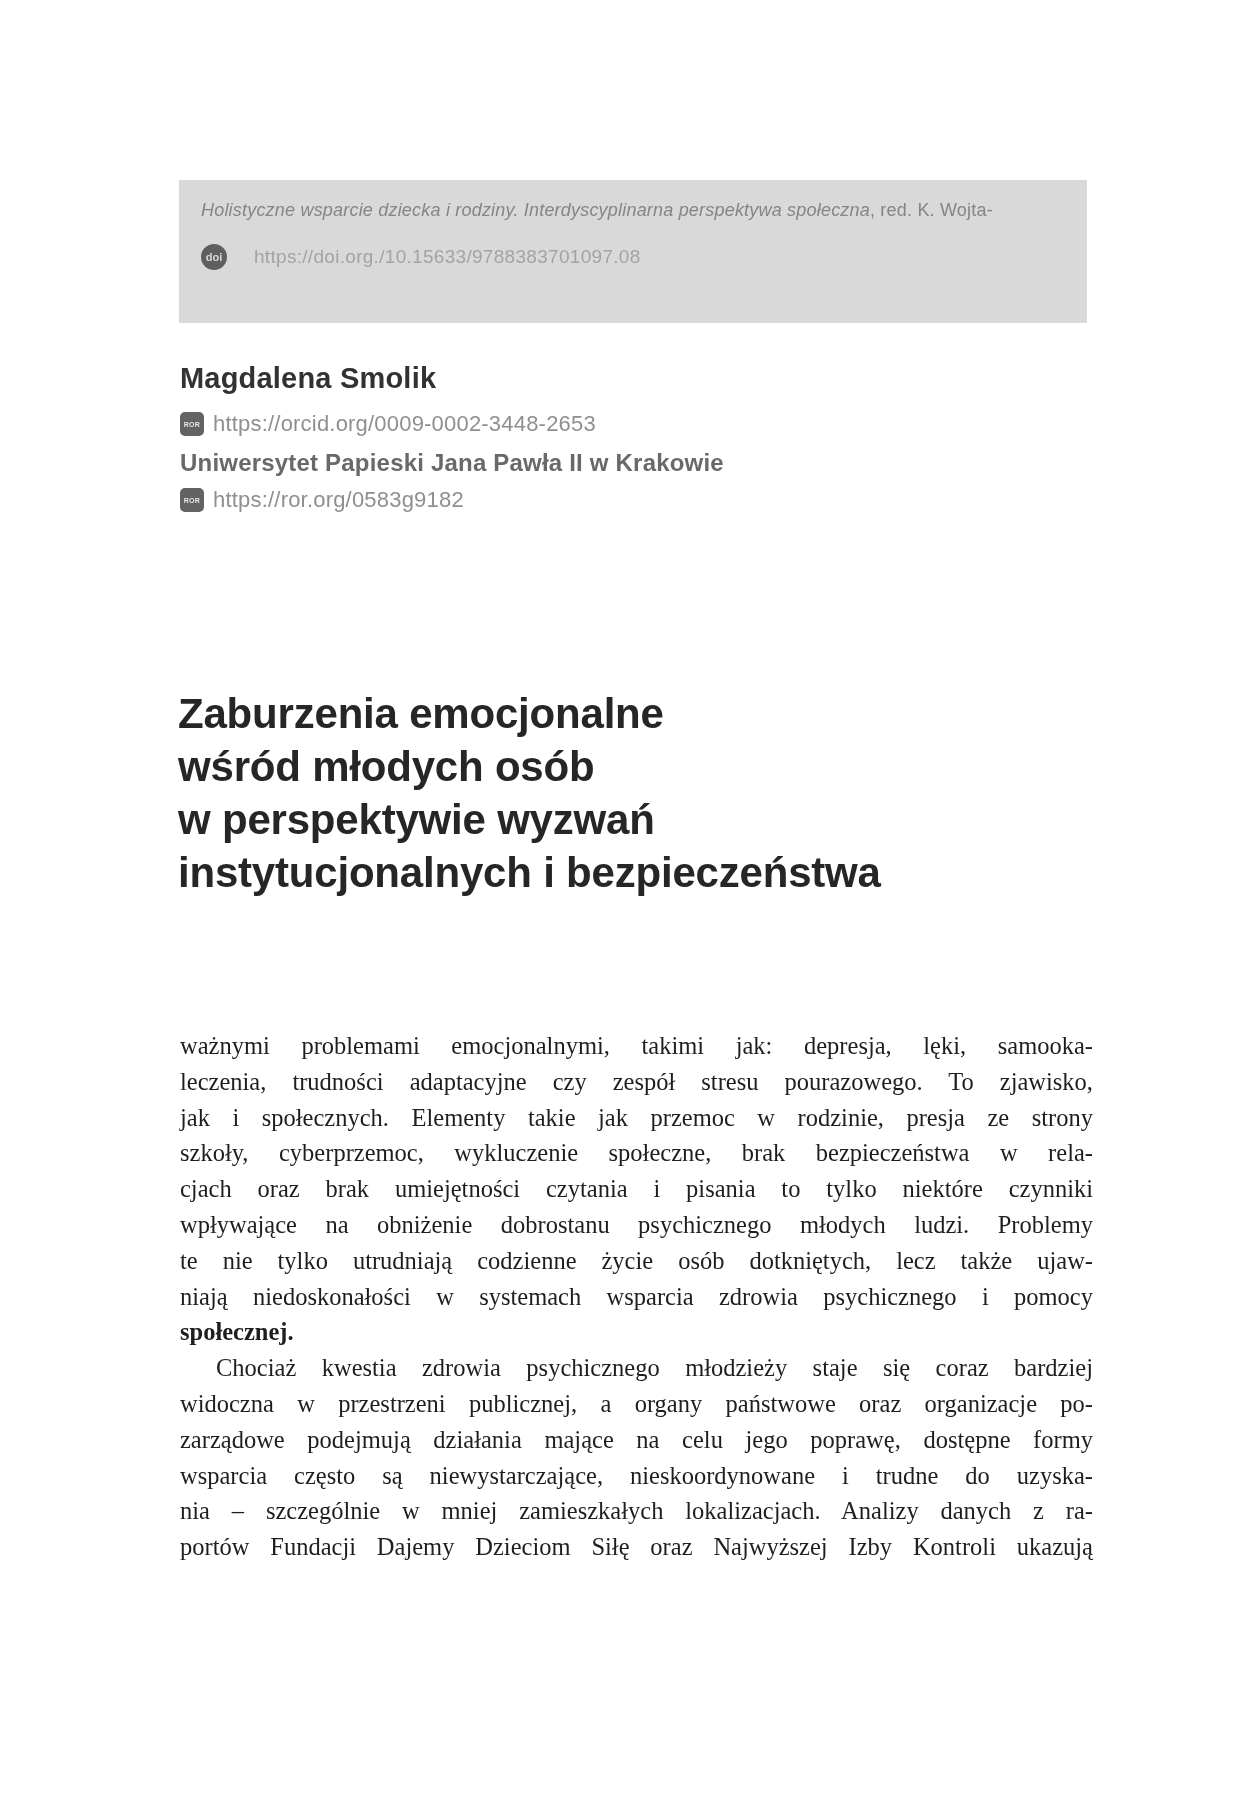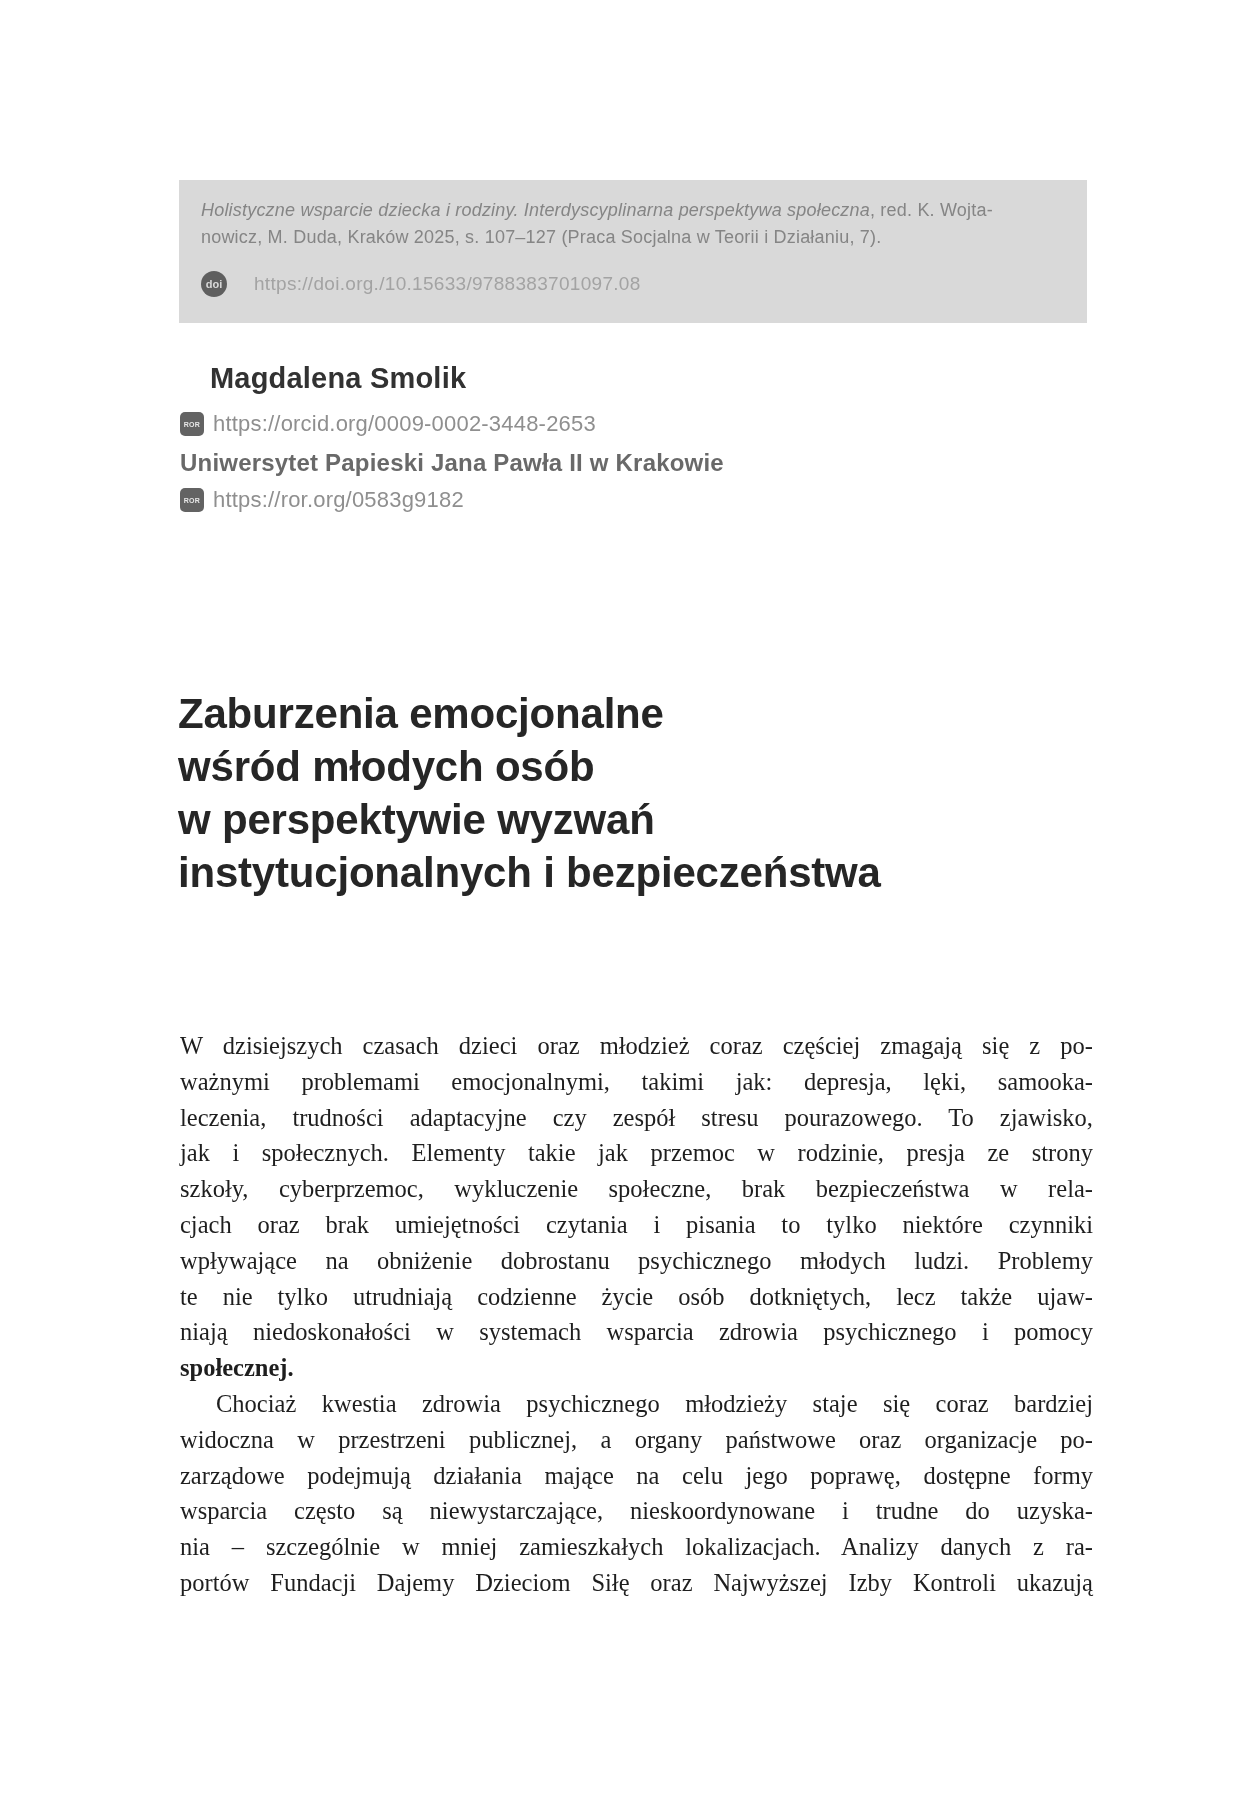--- a/index.html
+++ b/index.html
@@ -39,21 +39,20 @@
   .doi-link {
     font-size:19px; color:#a3a3a3; text-decoration:none;
     letter-spacing:0.3px;
   }
 
   
   .author-name {
     position:absolute; left:180px; top:362px;
     font-size:29px; font-weight:bold; color:#323232;
     letter-spacing:0.2px;
-    margin-left:30px;
   }
   .id-row {
     position:absolute; left:180px;
     display:flex; align-items:center; gap:9px;
     text-decoration:none;
   }
   .id-row.orcid { top:411px; }
   .id-row.ror   { top:487px; }
   .badge-square {
     width:24px; height:24px; border-radius:5px;
@@ -95,21 +94,20 @@
   .bl.last { text-align-last:left;font-weight:bold; }
   .bl.indent { text-indent:36px; }
 </style>
 </head>
 <body>
 
 <div class="page">
 
   <div class="citation-box">
     <div class="citation-line"><span class="citation-italic">Holistyczne wsparcie dziecka i rodziny. Interdyscyplinarna perspektywa społeczna</span><span>, red. K. Wojta-</span></div>
-    <div class="citation-line">nowicz, M. Duda, Kraków 2025, s. 107–127 (Praca Socjalna w Teorii i Działaniu, 7).</div>
     <div class="doi-row">
       <span class="doi-circle">doi</span>
       <a class="doi-link" href="#">https://doi.org./10.15633/9788383701097.08</a>
     </div>
   </div>
 
   <div class="author-name">Magdalena Smolik</div>
 
   <a class="id-row orcid" href="#">
     <span class="badge-square">ROR</span>
@@ -124,21 +122,20 @@
   </a>
 
   <h1 class="chapter-title">
     <div>Zaburzenia emocjonalne</div>
     <div>wśród młodych osób</div>
     <div>w perspektywie wyzwań</div>
     <div>instytucjonalnych i bezpieczeństwa</div>
   </h1>
 
   <div class="body-text">
-    <div class="bl">W dzisiejszych czasach dzieci oraz młodzież coraz częściej zmagają się z po-</div>
     <div class="bl">ważnymi problemami emocjonalnymi, takimi jak: depresja, lęki, samooka-</div>
     <div class="bl">leczenia, trudności adaptacyjne czy zespół stresu pourazowego. To zjawisko,</div>
     <div class="bl">jak i społecznych. Elementy takie jak przemoc w rodzinie, presja ze strony</div>
     <div class="bl">szkoły, cyberprzemoc, wykluczenie społeczne, brak bezpieczeństwa w rela-</div>
     <div class="bl">cjach oraz brak umiejętności czytania i pisania to tylko niektóre czynniki</div>
     <div class="bl">wpływające na obniżenie dobrostanu psychicznego młodych ludzi. Problemy</div>
     <div class="bl">te nie tylko utrudniają codzienne życie osób dotkniętych, lecz także ujaw-</div>
     <div class="bl">niają niedoskonałości w systemach wsparcia zdrowia psychicznego i pomocy</div>
     <div class="bl last">społecznej.</div>
     <div class="bl indent">Chociaż kwestia zdrowia psychicznego młodzieży staje się coraz bardziej</div>

